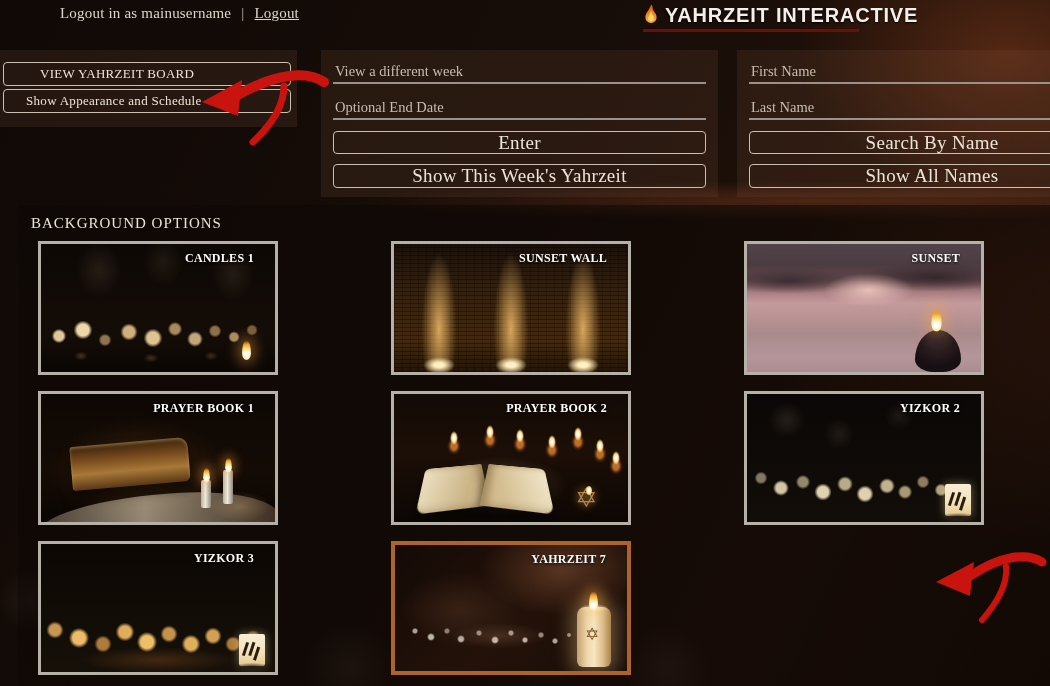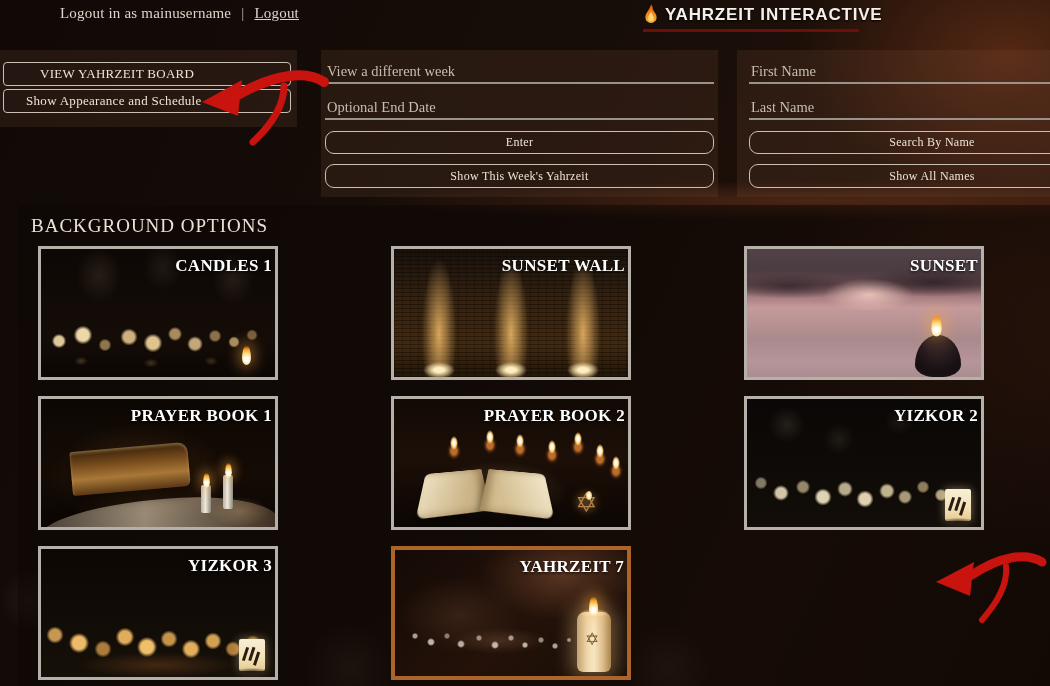--- a/index.html
+++ b/index.html
@@ -17,49 +17,49 @@
       radial-gradient(45px 45px at 30px 600px, rgba(170,148,122,.10), rgba(170,148,122,0) 70%),
       linear-gradient(115deg,#100906 0%,#170d08 45%,#211109 75%,#190d07 100%);
   }
   
   .login-line{position:absolute;left:60px;top:5px;font-size:15px;color:#ddd6ca;letter-spacing:.2px;}
   .login-sep{margin:0 10px;color:#b8b0a4;}
   .logout-link{color:#ddd6ca;text-decoration:underline;cursor:pointer;}
   .logo{position:absolute;left:643px;top:3px;width:216px;}
   .logo-row{display:flex;align-items:flex-start;gap:6px;}
   .logo-flame{width:16px;height:24px;flex:0 0 auto;}
-  .logo-text{font-family:"Liberation Sans",sans-serif;font-weight:bold;font-size:17px;
+  .logo-text{font-family:"Liberation Sans",sans-serif;font-weight:bold;font-size:20px;
     letter-spacing:.8px;color:#f4efe8;text-shadow:0 1px 2px #000;white-space:nowrap;line-height:24px;}
   .logo-underline{height:3px;background:#6e0e08;margin-top:2px;}
   
   .panel{position:absolute;top:50px;background:rgba(142,96,66,.16);box-sizing:border-box;}
   .panel-left{left:0;width:297px;height:77px;padding-top:12px;}
-  .panel-week{left:321px;width:397px;height:147px;padding:10px 4px;}
+  .panel-week{left:321px;width:397px;height:147px;padding:10px 12px;}
   .panel-search{left:737px;width:390px;height:147px;padding:10px 12px;}
   .btn{display:block;background:transparent;border:1px solid #c9c0b2;border-radius:4px;
     color:#ece4d6;font-family:"Liberation Serif",serif;font-size:13px;cursor:pointer;
     letter-spacing:.3px;padding:0;}
   .pl-btn{width:288px;margin:0 0 3px 3px;height:24px;text-align:left;}
   .pl-btn1{padding-left:36px;}
   .pl-btn2{padding-left:22px;}
-  .w-btn{width:100%;height:23px;margin-bottom:10px;text-align:center;font-size:12px;border-radius:9px;}
+  .w-btn{width:100%;height:23px;margin-bottom:10px;text-align:center;font-size:19px;}
   .w-btn2{height:24px;}
   .u-input{display:block;width:100%;box-sizing:border-box;background:transparent;border:none;
     border-bottom:2px solid #98928a;color:#e8e0d2;font-family:"Liberation Serif",serif;
     font-size:14.5px;height:24px;margin-bottom:12px;padding:0 2px;outline:none;}
   .u-input.second{margin-bottom:11px;}
   .u-input::placeholder{color:#c7beb1;opacity:1;}
   
   .bg-section{position:absolute;left:18px;top:205px;width:1032px;height:481px;background:rgba(12,5,3,.5);}
-  .bg-title{padding:10px 0 0 13px;font-size:19px;letter-spacing:1px;color:#eae3d6;}
+  .bg-title{padding:10px 0 0 13px;font-size:15px;letter-spacing:1px;color:#eae3d6;}
   .bg-grid{margin:9px 0 0 20px;display:grid;grid-template-columns:repeat(3,240px);gap:16px 113px;}
   .tile{position:relative;width:240px;height:134px;border:3px solid #b5b0a8;box-sizing:border-box;
     background:#0b0705;overflow:hidden;cursor:pointer;}
   .tile.selected{border:4px solid #ad6428;}
-  .tile-label{position:absolute;top:7px;right:3px;z-index:3;font-weight:bold;font-size:17px;
+  .tile-label{position:absolute;top:7px;right:21px;z-index:3;font-weight:bold;font-size:12px;
     letter-spacing:.3px;color:#fff;text-shadow:0 1px 3px rgba(0,0,0,.95);}
   .art{position:absolute;inset:0;}
   
   .flame{position:absolute;width:9px;height:20px;border-radius:50% 50% 50% 50%/65% 65% 35% 35%;
     background:radial-gradient(circle at 50% 72%, #fff 12%, #ffe084 38%, #f49b2a 68%, rgba(244,155,42,0) 100%);
     box-shadow:0 0 14px 4px rgba(255,170,70,.45);}
   
   .art-candles1{background:
     radial-gradient(10px 10px at 18px 92px, rgba(244,220,168,.9) 45%, rgba(244,220,168,0) 72%),
     radial-gradient(13px 13px at 42px 86px, rgba(247,226,176,.95) 45%, rgba(247,226,176,0) 72%),

